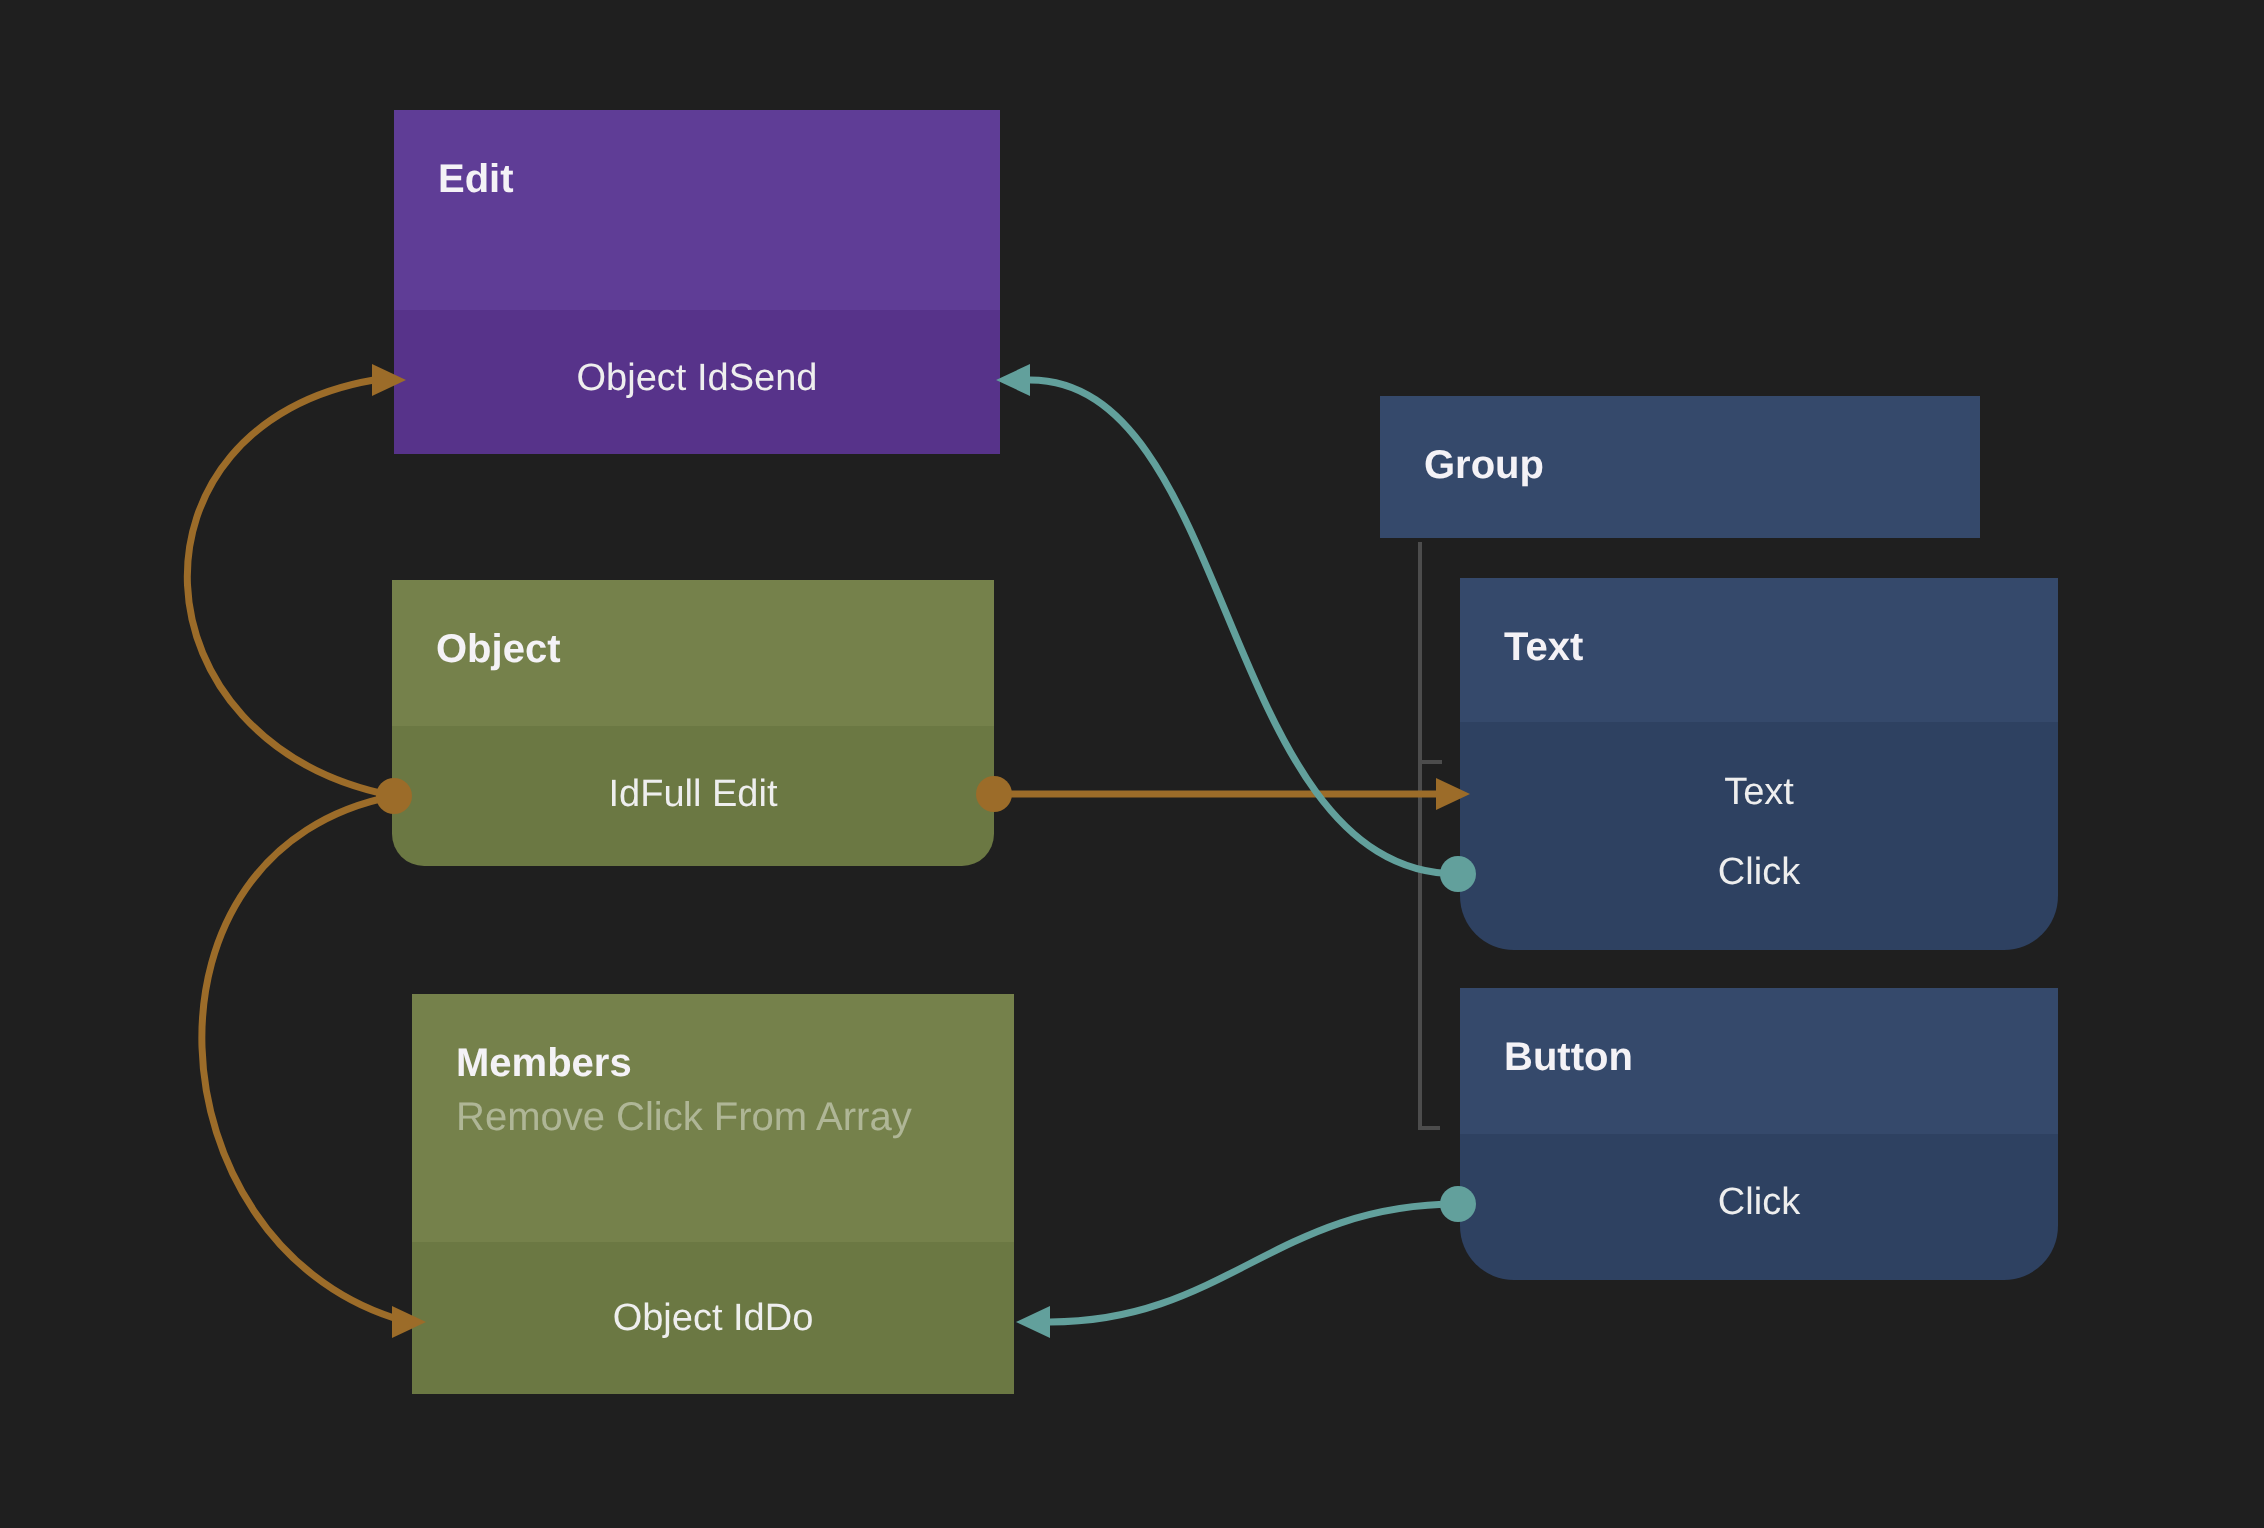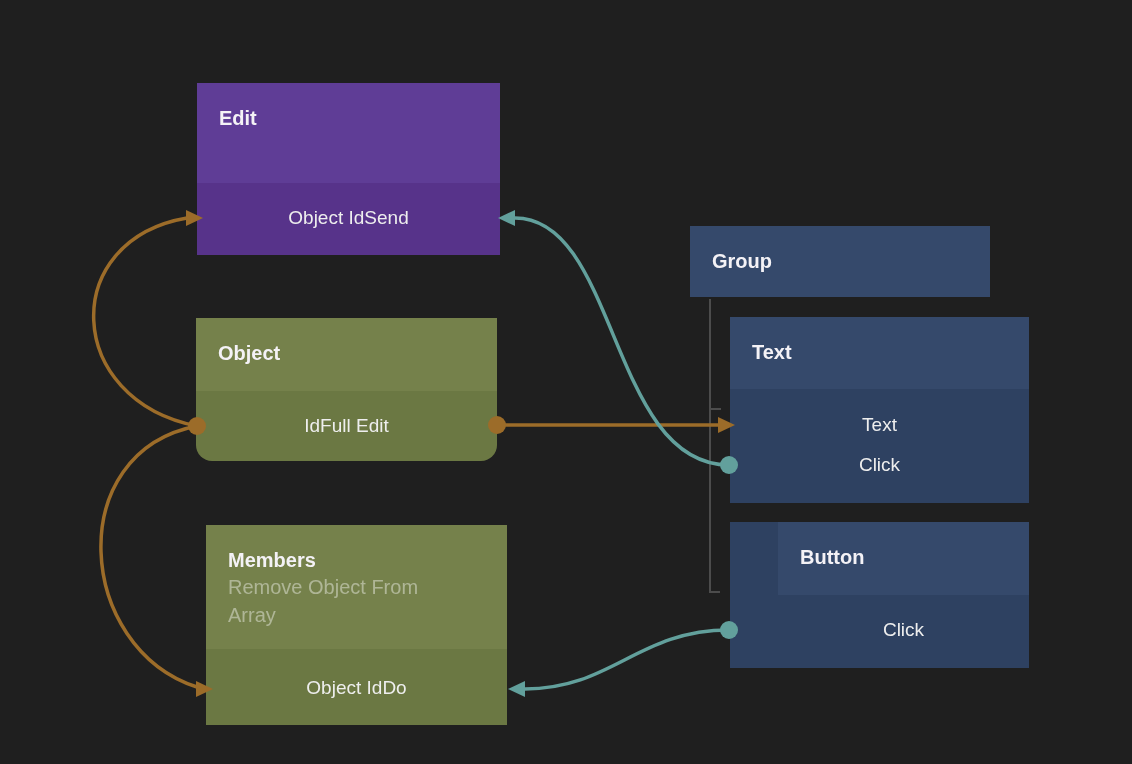--- a/index.html
+++ b/index.html
@@ -10,34 +10,33 @@
     overflow: hidden;
     font-family: "Liberation Sans", "DejaVu Sans", sans-serif;
   }
   body { background: var(--bg, #1f1f1f); }
 
   #canvas {
     position: relative;
     width: 1132px;
     height: 556px;
     background: var(--bg, #1f1f1f);
-    margin-top: 28px;
   }
 
   .node {
     position: absolute;
     display: flex;
     flex-direction: column;
     box-sizing: border-box;
   }
   .node.purple { background: var(--purple_body, #57338a); }
   .node.purple .node-header { background: var(--purple_header, #5f3d96); }
   .node.green  { background: var(--green_body, #6b7843); }
   .node.green  .node-header { background: var(--green_header, #75814b); }
-  .node.blue   { background: var(--blue_body, #2e4161); }
+  .node.blue   { background: var(--blue_body, #2e4161); border-radius: 27px; }
   .node.blue   .node-header { background: var(--blue_header, #35496b); }
 
   .node-header {
     box-sizing: border-box;
     padding: 22px 22px 0 22px;
     flex: 0 0 auto;
   }
   .node-title {
     color: var(--title_text, #f4f2f6);
     font-size: 20px;
@@ -106,21 +105,21 @@
       <div class="port-row">
         <span class="port-label">Id</span>
         <span class="port-label">Full Edit</span>
       </div>
     </div>
   </div>
 
   <div class="node green" style="left:206px; top:497px; width:301px; height:200px;">
     <div class="node-header" style="height:124px">
       <div class="node-title">Members</div>
-      <div class="node-subtitle">Remove Object From Array</div>
+      <div class="node-subtitle">Remove Click From Array</div>
     </div>
     <div class="node-ports" style="padding-top:19px">
       <div class="port-row">
         <span class="port-label">Object Id</span>
         <span class="port-label">Do</span>
       </div>
     </div>
   </div>
 
   <div class="node blue" style="left:690px; top:198px; width:300px; height:71px;">
@@ -136,21 +135,21 @@
     <div class="node-ports" style="padding-top:16px">
       <div class="port-row">
         <span class="port-label">Text</span>
       </div>
       <div class="port-row">
         <span class="port-label">Click</span>
       </div>
     </div>
   </div>
 
-  <div class="node blue" style="left:730px; top:494px; width:299px; height:146px;padding-left:48px;">
+  <div class="node blue" style="left:730px; top:494px; width:299px; height:146px;">
     <div class="node-header" style="height:73px">
       <div class="node-title">Button</div>
     </div>
     <div class="node-ports">
       <div class="port-row">
         <span class="port-label">Click</span>
       </div>
     </div>
   </div>
 

